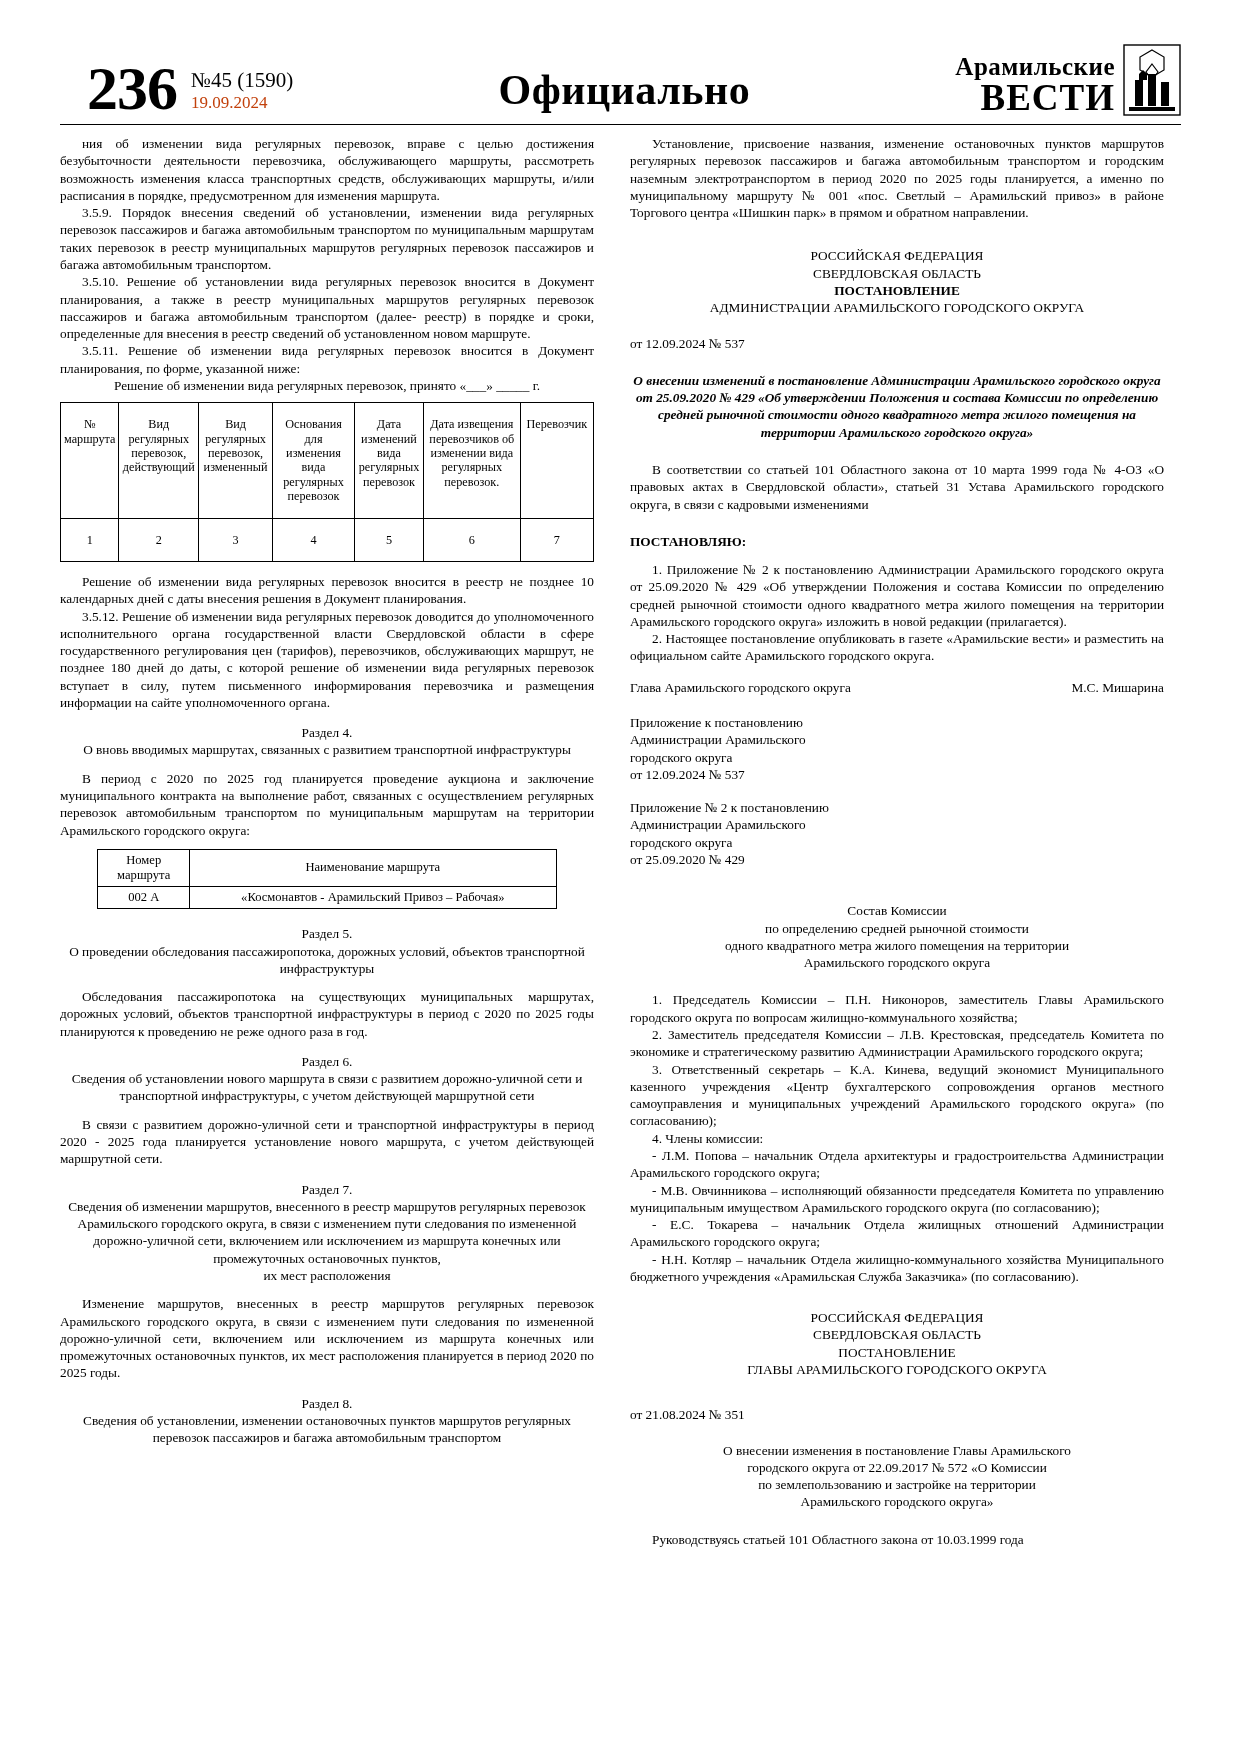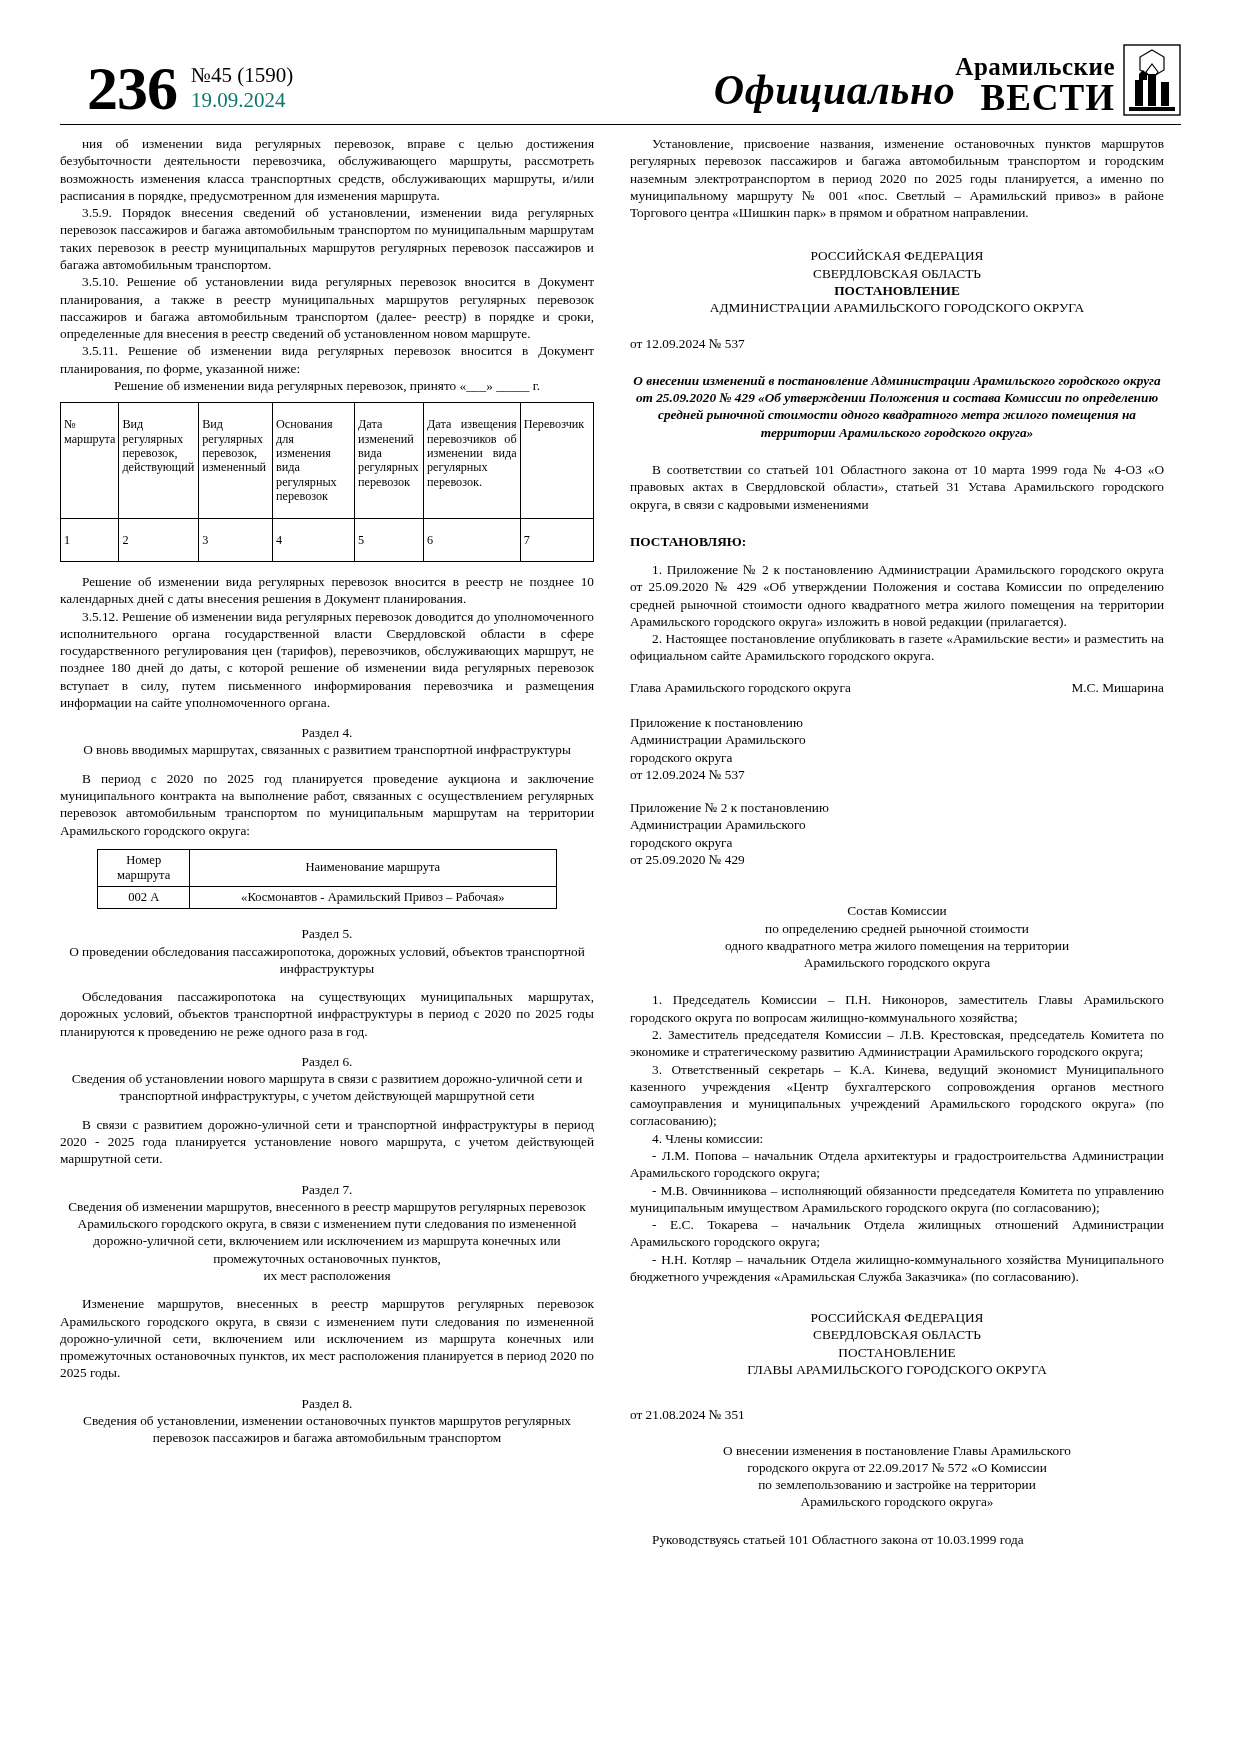--- a/index.html
+++ b/index.html
@@ -39,28 +39,27 @@
   }
   .issue-block {
     margin-left: 14px;
     line-height: 1.22;
     padding-bottom: 4px;
   }
   .issue-num {
     font-size: 21px;
   }
   .issue-date {
-    font-size: 21px;
-    color: #0f766e;
+    font-size: 17px;
+    color: #c2410c;
   }
   .official-title {
     flex: 1;
-    text-align: right;
+    text-align: center;
     font-family: "Liberation Serif", serif;
-    font-style: italic;
     font-weight: bold;
     font-size: 42px;
     letter-spacing: 0.5px;
     padding-bottom: 4px;
   }
   .brand {
     display: flex;
     align-items: flex-end;
     gap: 8px;
     padding-bottom: 2px;
@@ -124,20 +123,21 @@
   
   table.doc {
     border-collapse: collapse;
     width: 100%;
     margin-top: 8px;
     font-size: 12.2px;
   }
   table.doc td, table.doc th {
     border: 1px solid #000;
     padding: 14px 3px;
+    text-align: center;
     vertical-align: middle;
     font-weight: normal;
     line-height: 1.18;
   }
   table.doc th { vertical-align: top; }
   .tbl-caption {
     text-align: right;
     text-indent: 0;
     margin-top: 11px;
   }

